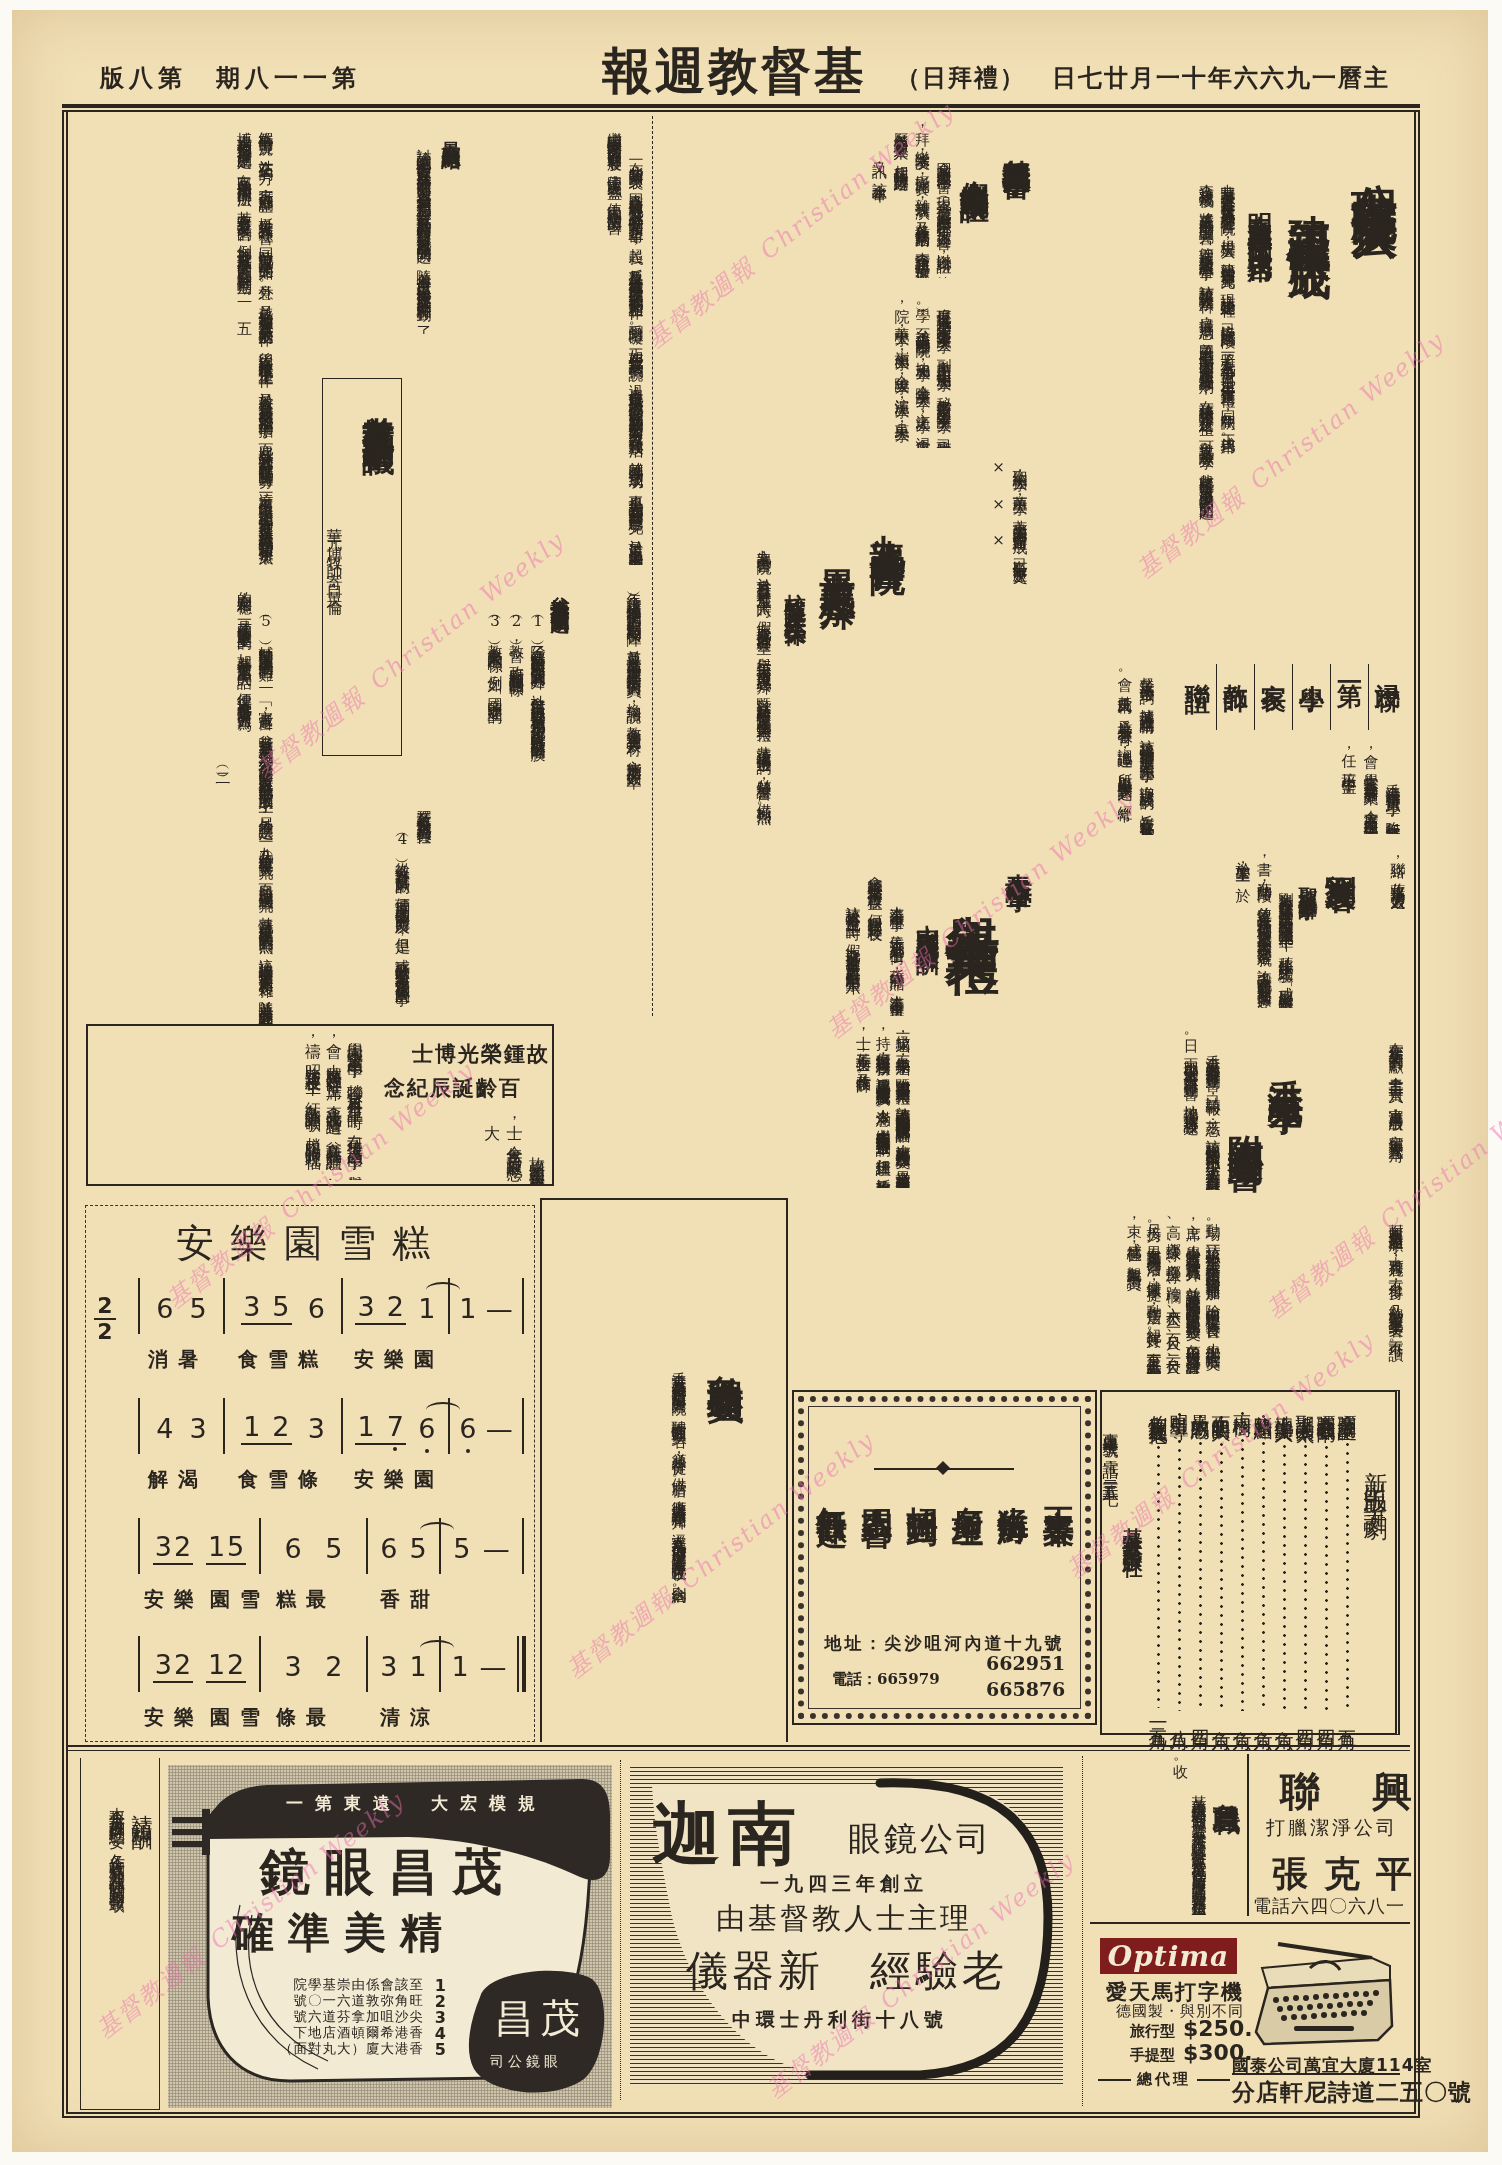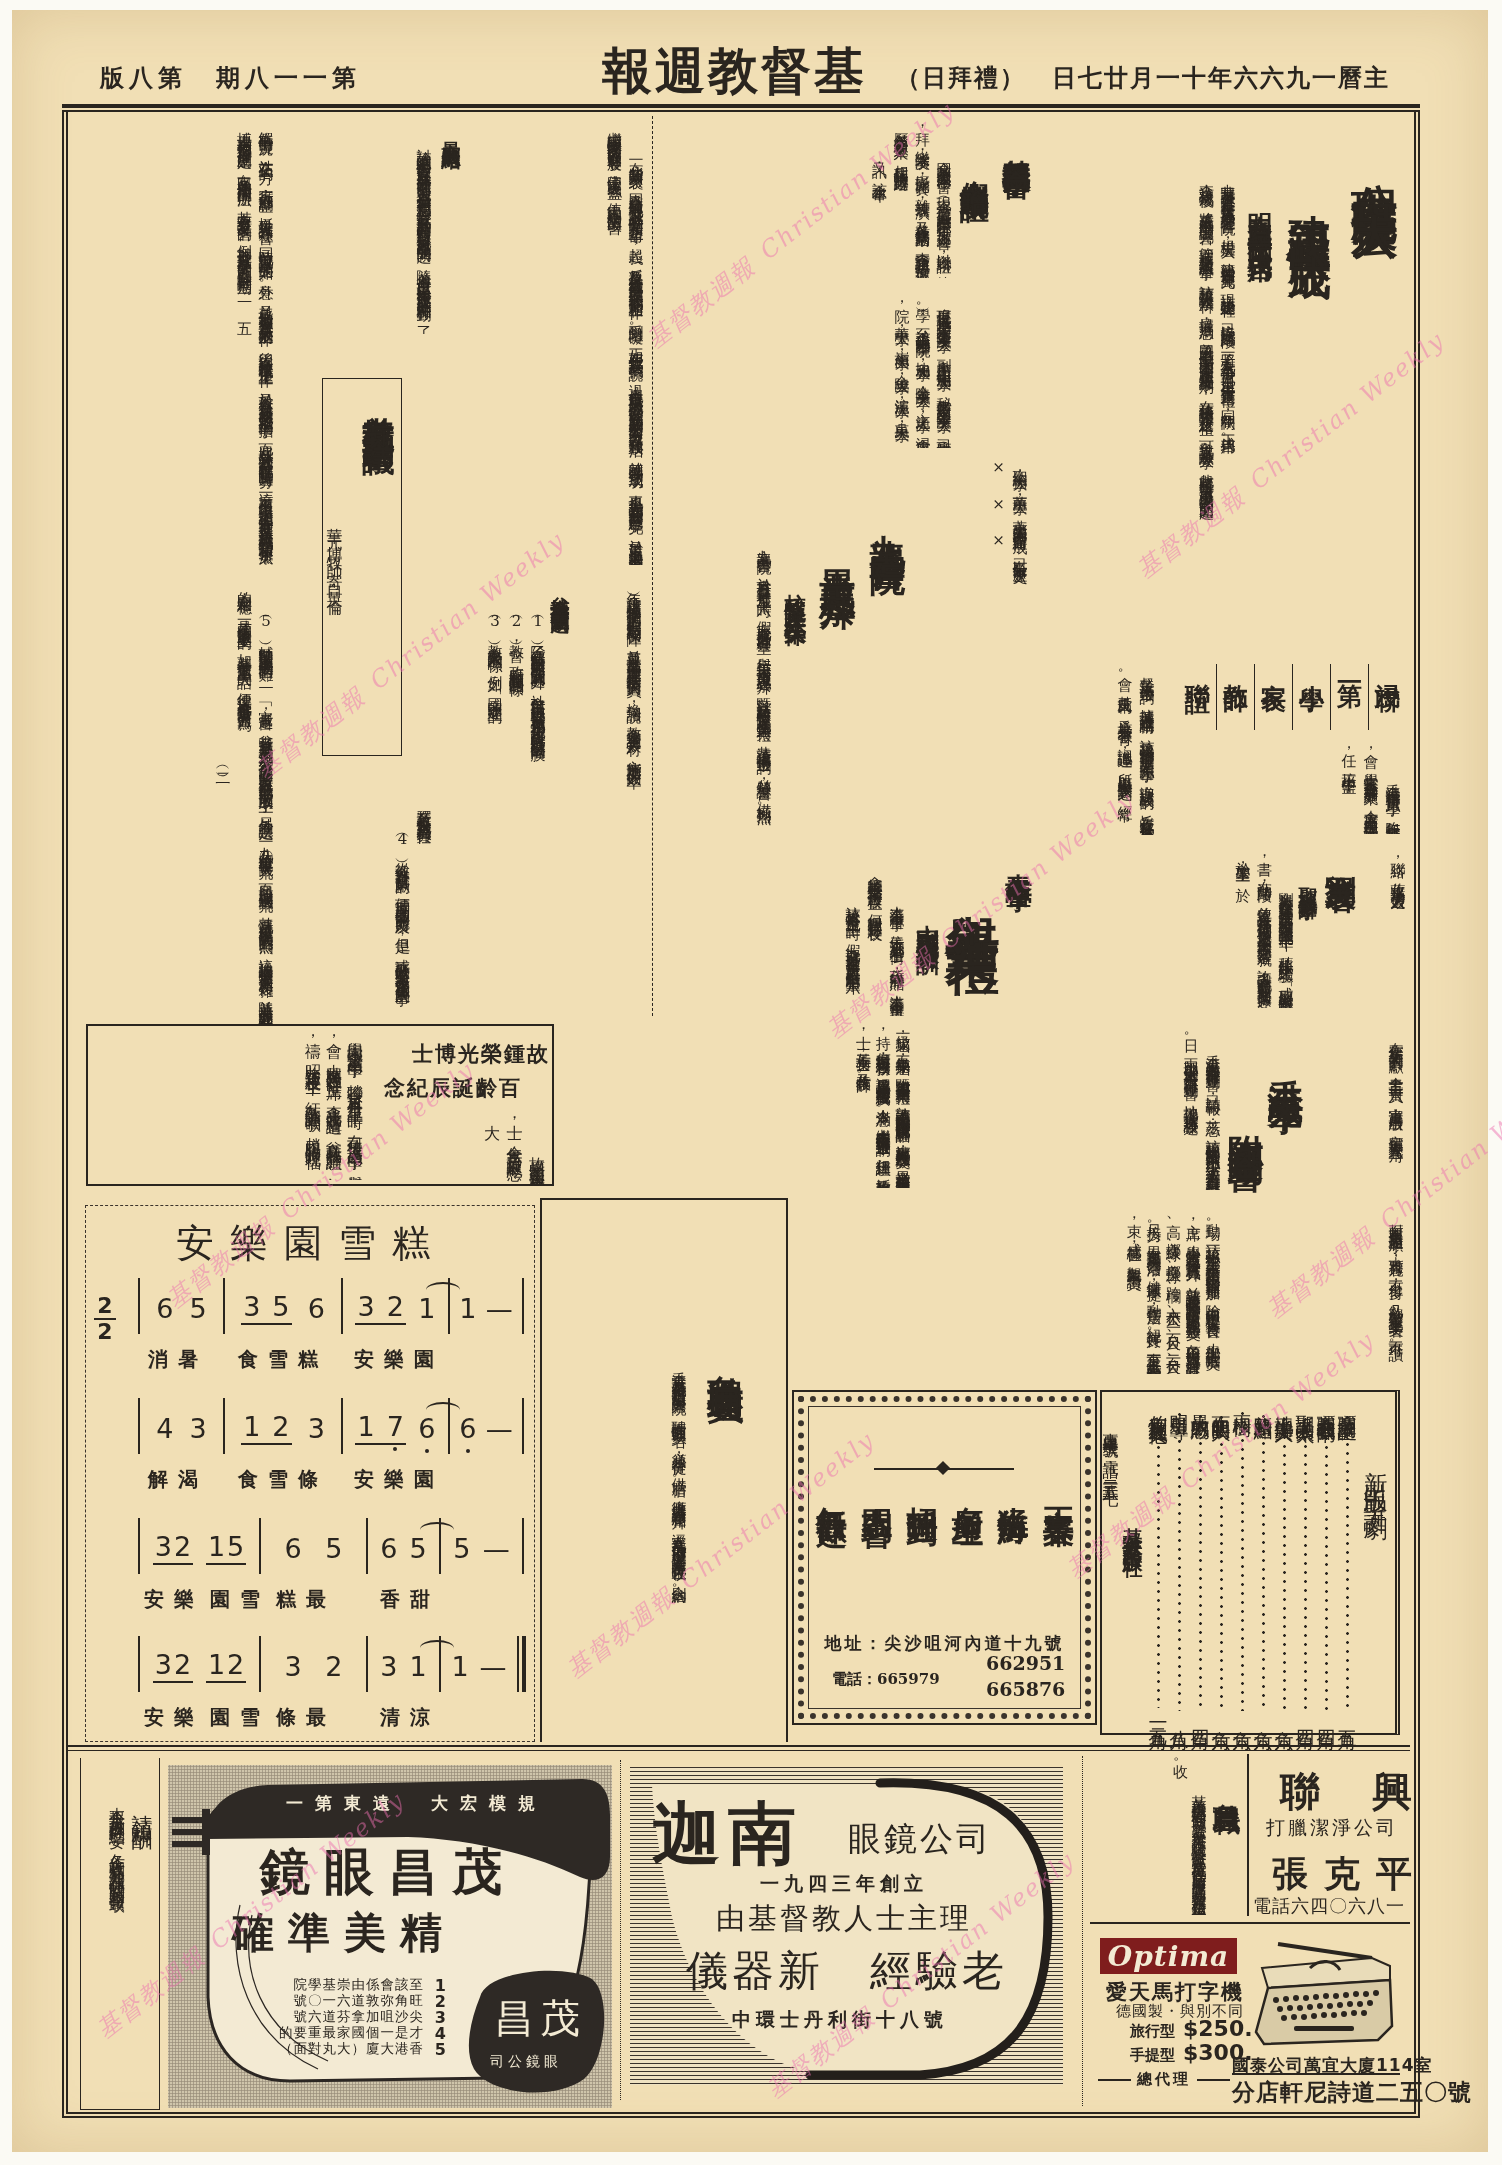--- a/index.html
+++ b/index.html
@@ -437,21 +437,21 @@
       </div>
     <div class="br-row">
         <span class="t rtl">旺角弥敦道六一〇號</span>
         <span class="n">2</span>
       </div>
     <div class="br-row">
         <span class="t rtl">尖沙咀加拿芬道六號</span>
         <span class="n">3</span>
       </div>
     <div class="br-row">
-        <span class="t rtl">才是一個國家最重要的</span>
+        <span class="t rtl">香港希爾頓酒店地下</span>
         <span class="n">4</span>
       </div>
     <div class="br-row">
         <span class="t rtl">香港大廈（大丸對面）</span>
         <span class="n">5</span>
       </div>
   </div>
   <div class="a rtl" style="left:326px;top:226px;font-size:40px;letter-spacing:6px;color:#f3ead3">茂昌</div>
   <div class="a rtl" style="left:322px;top:288px;font-size:14px;letter-spacing:4px;color:#f3ead3">眼鏡公司</div>
 </div>

